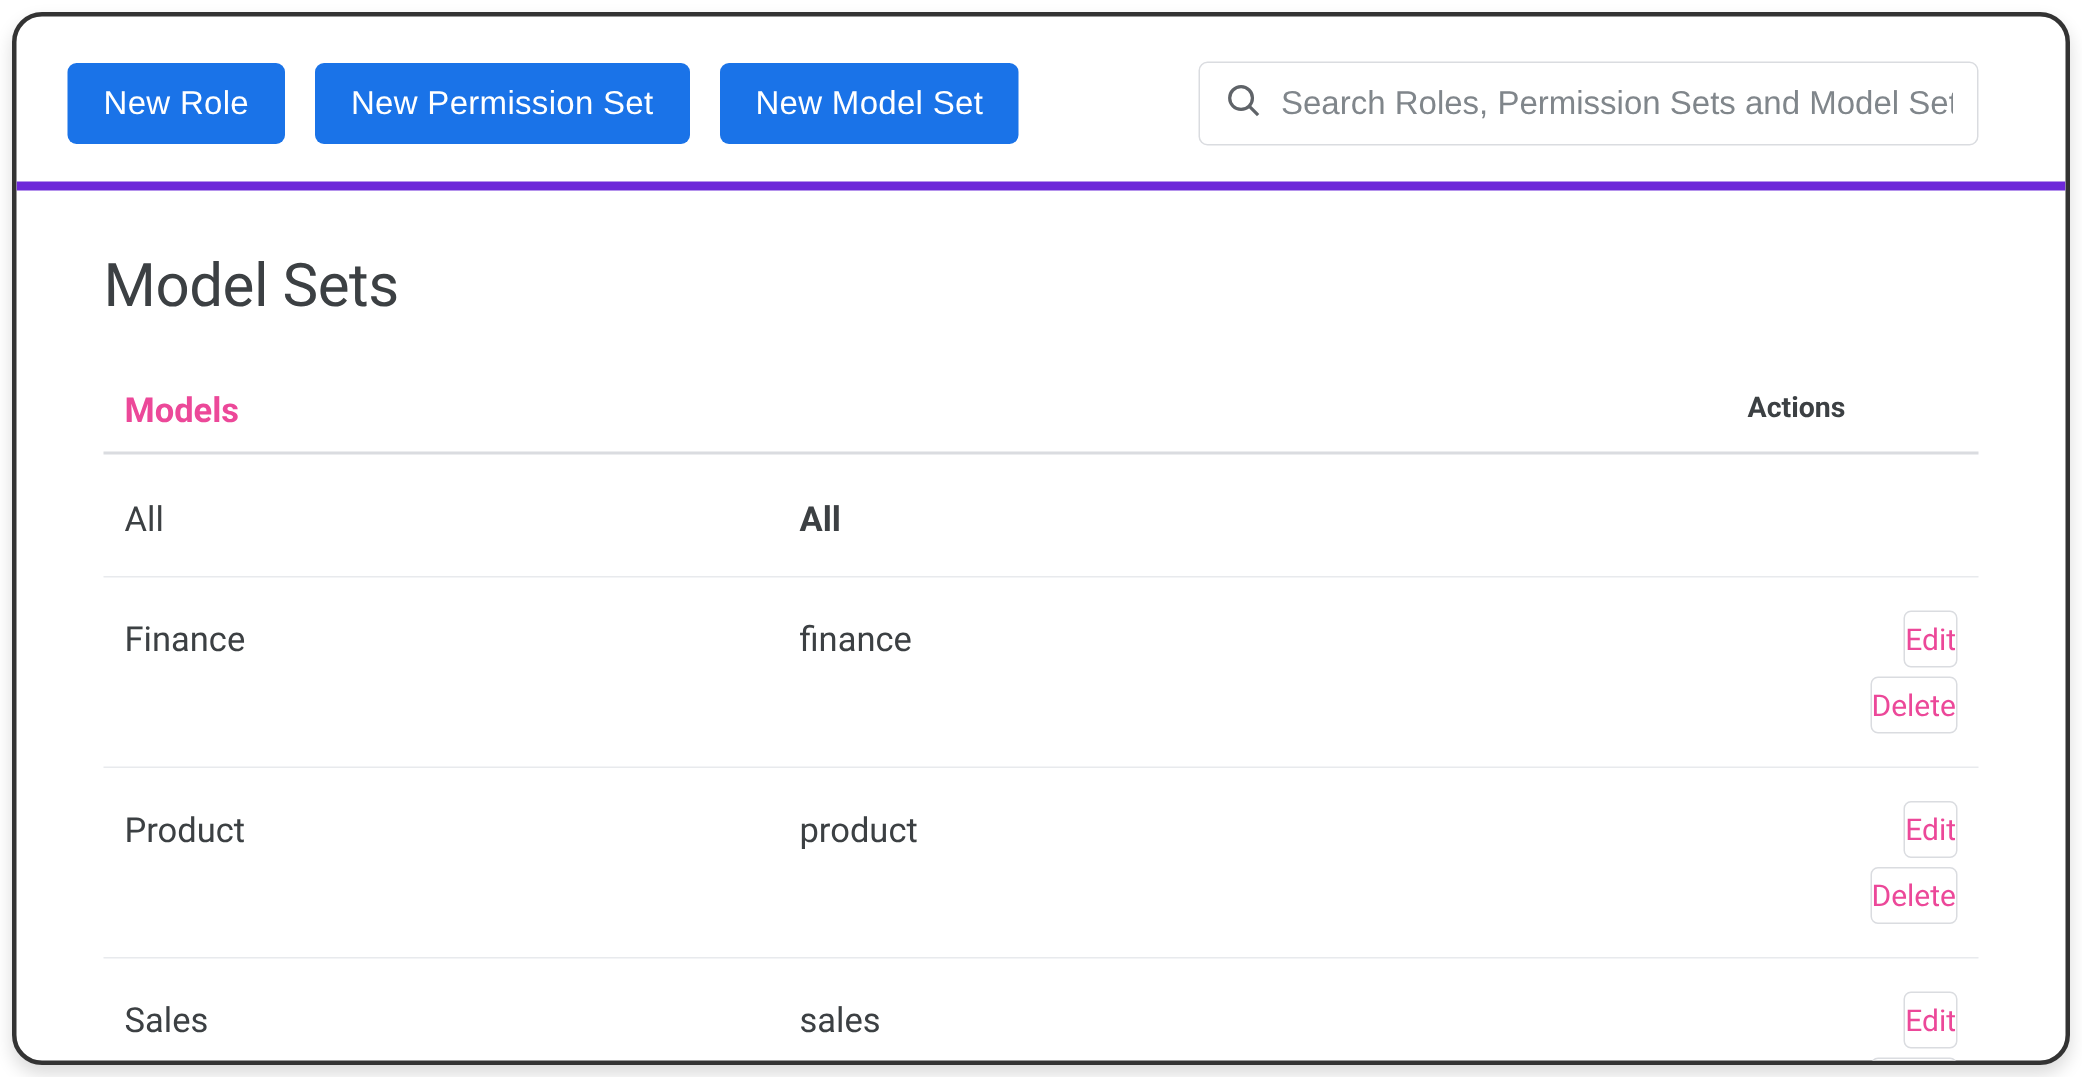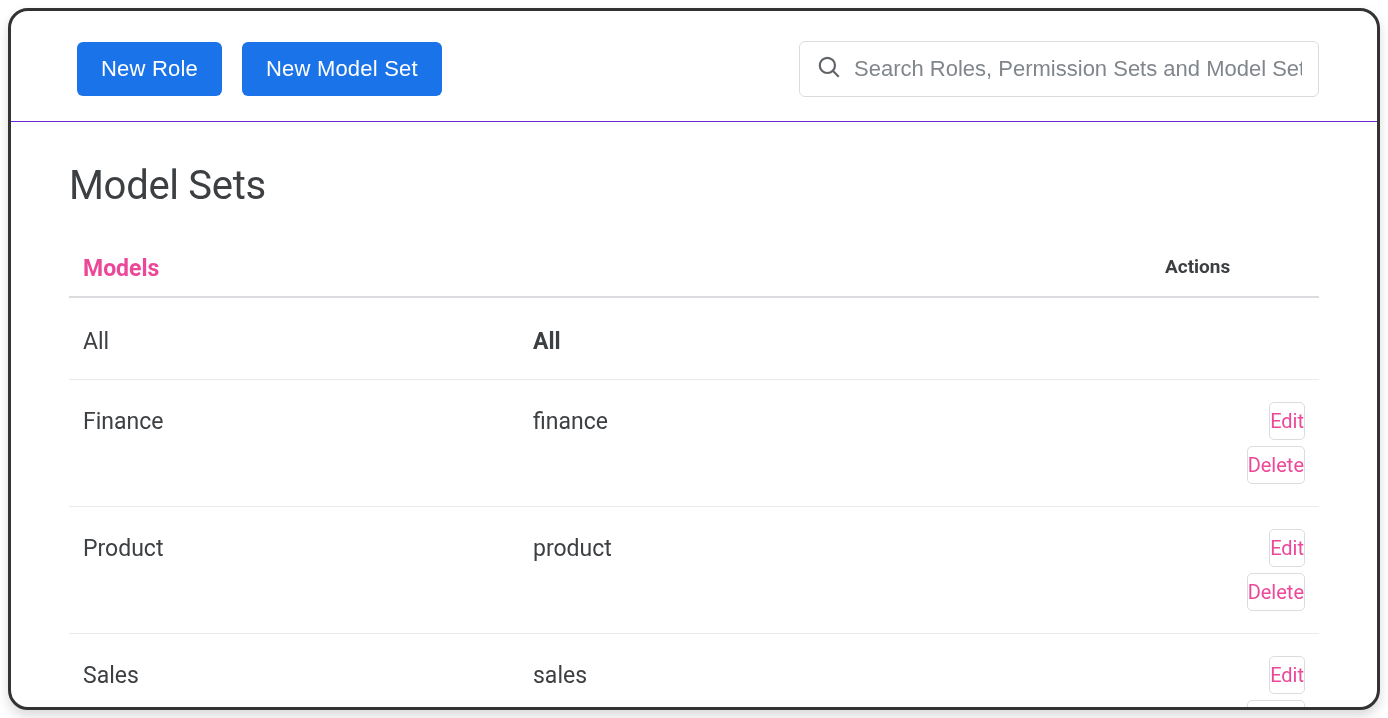--- a/index.html
+++ b/index.html
@@ -22,22 +22,22 @@
       bottom: 8px;
       border: 3px solid #333;
       border-radius: 20px;
       overflow: hidden;
       box-shadow: 0 6px 12px rgba(0,0,0,0.15);
       background: #fff;
     }
     .toolbar {
       display: flex;
       align-items: center;
-      padding: 30px 58px 24px 66px;
-      border-bottom: 1px solid #6d28d9;
+      padding: 30px 58px 24px 34px;
+      border-bottom: 6px solid #6d28d9;
       gap: 20px;
     }
     .btn-primary {
       background: #1a73e8;
       color: #fff;
       border: none;
       border-radius: 6px;
       font-size: 22px;
       font-weight: 500;
       padding: 14px 24px;
@@ -149,20 +149,21 @@
     .row-all {
       padding: 24px 14px;
     }
   </style>
 </head>
 <body>
 
 <div class="window-frame">
   <div class="toolbar">
     <button class="btn-primary">New Role</button>
+    <button class="btn-primary">New Permission Set</button>
     <button class="btn-primary">New Model Set</button>
     <div class="search-wrapper">
       <span class="search-icon">
         <svg width="26" height="26" viewBox="0 0 24 24" fill="none" stroke="currentColor" stroke-width="2">
           <circle cx="10.5" cy="10.5" r="7"></circle>
           <line x1="21" y1="21" x2="15.5" y2="15.5"></line>
         </svg>
       </span>
       <input type="text" class="search-input" placeholder="Search Roles, Permission Sets and Model Sets" style="">
     </div>

